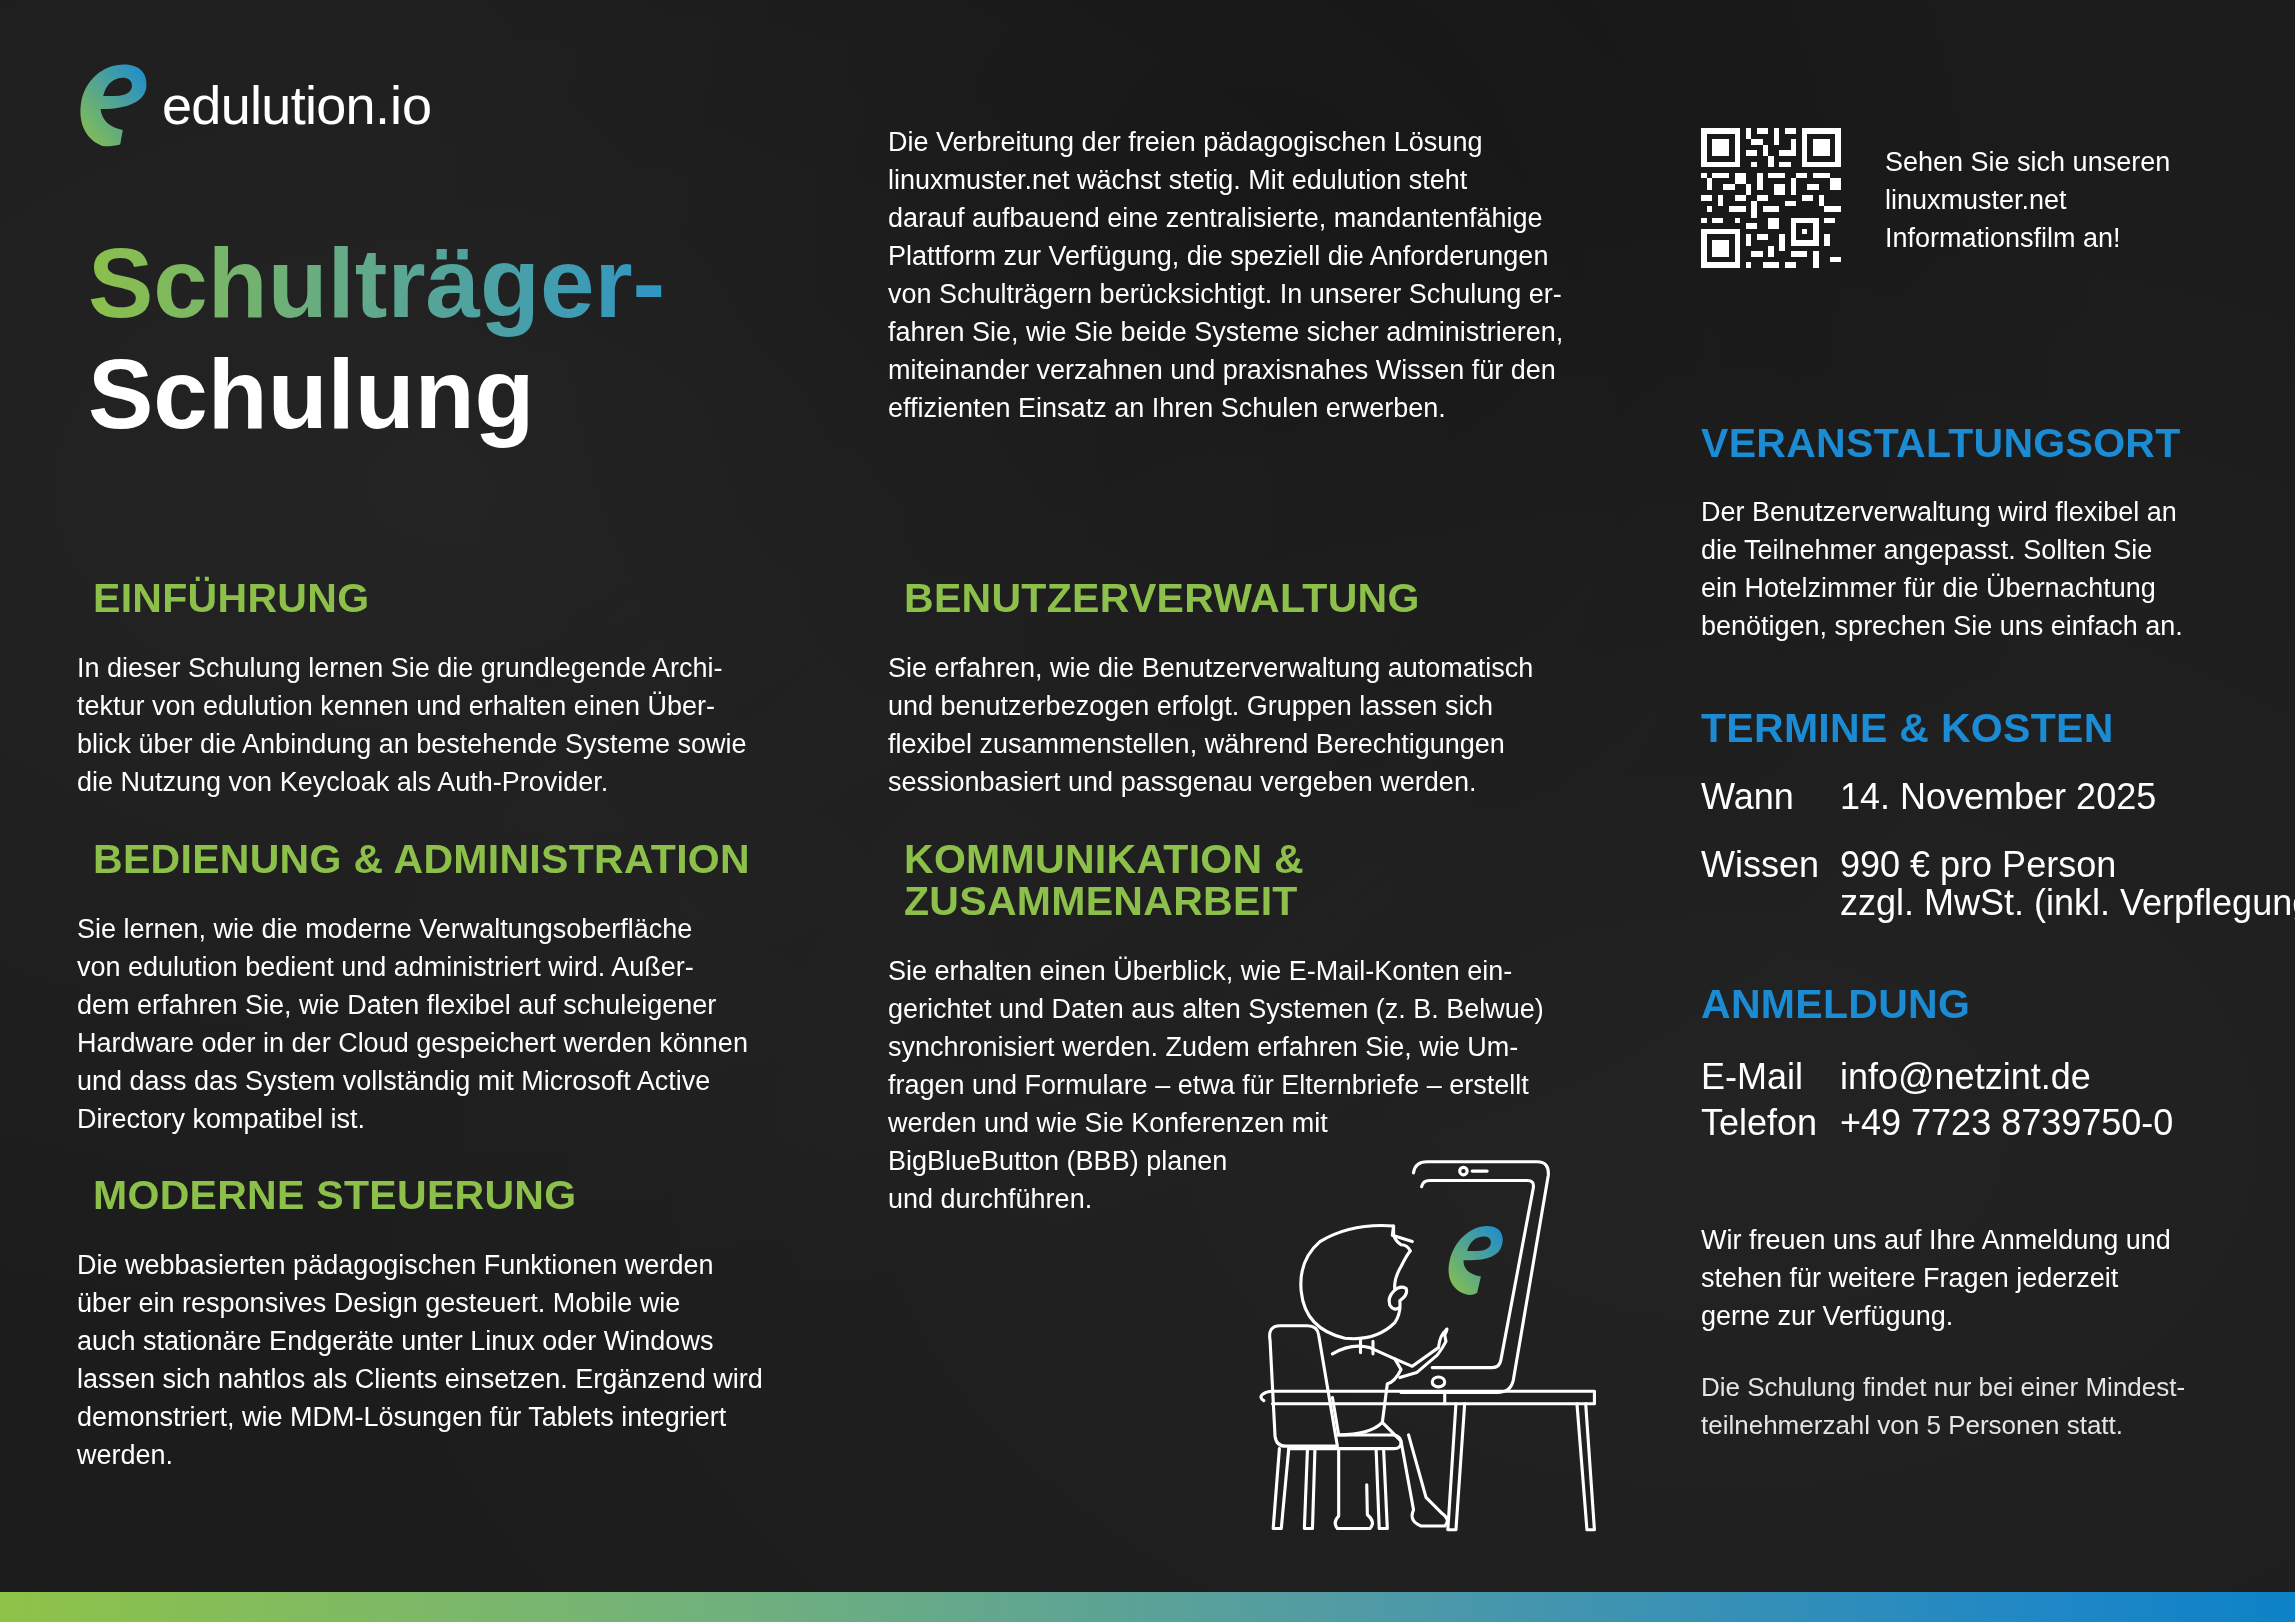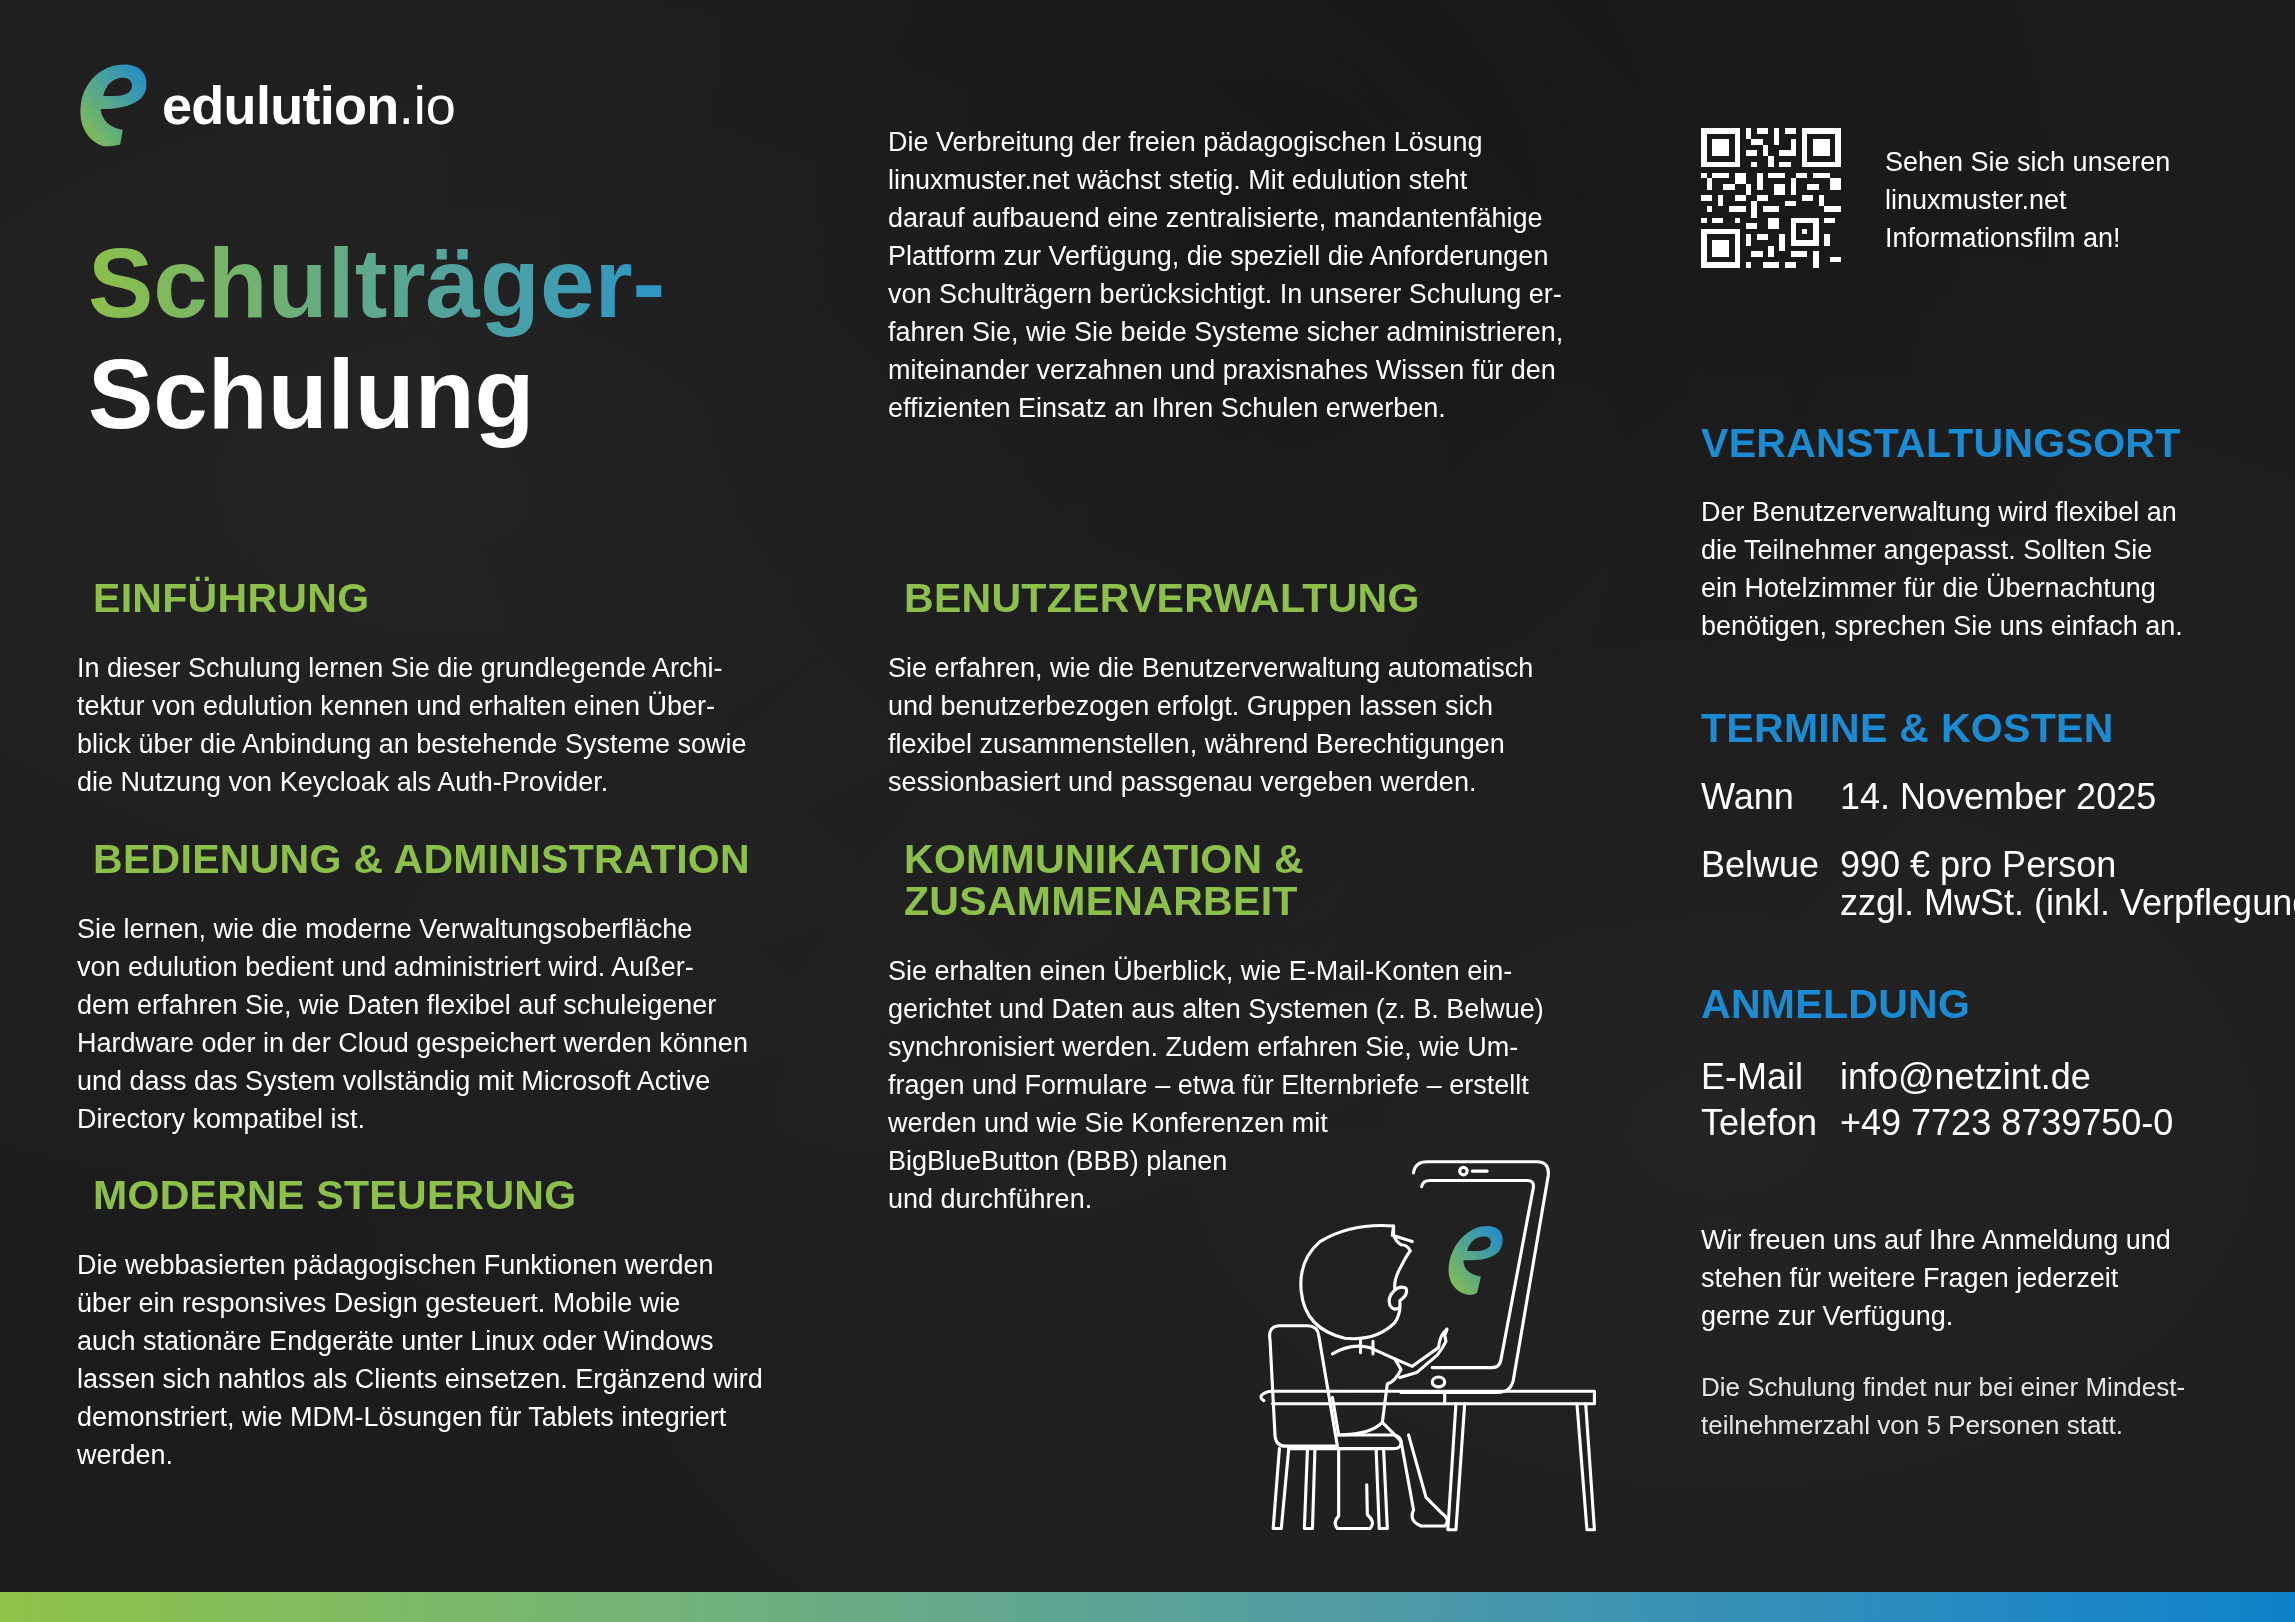--- a/index.html
+++ b/index.html
@@ -15,21 +15,21 @@
   }
   .abs { position:absolute; }
   .body-text { font-size:27px; line-height:38px; color:#ffffff; margin:0; }
   .h-green { color:#8cc04a; font-weight:bold; font-size:41px; line-height:42px; margin:16px; letter-spacing:0.3px; }
   .h-blue { color:#1b8bd3; font-weight:bold; font-size:41px; line-height:42px; margin:0; letter-spacing:0.3px; }
   .line { display:block; white-space:nowrap; }
 
   
   #logo { left:77px; top:62px; height:85px; display:flex; align-items:center; }
   #logo svg { width:72px; height:85px; }
-  #logo .word { font-size:54px; font-weight:bold; margin-left:13px; color:#fff; letter-spacing:-0.7px; }
+  #logo .word { font-size:54px; font-weight:normal; margin-left:13px; color:#fff; letter-spacing:-0.7px; }
   #logo .tld { font-size:54px; font-weight:normal; color:#fff; }
 
   
   #title { left:76px; top:216px; margin:12px; font-weight:bold; font-size:98px; line-height:111px; }
   #title .t1 {
     display:block;
     background:linear-gradient(90deg,#8cc04a 0%, #5fa88e 50%, #2f96c4 100%);
     -webkit-background-clip:text; background-clip:text; color:transparent;
     width:max-content;
   }
@@ -307,21 +307,21 @@
 
 <section id="sec-term" class="abs">
   <h2 class="h-blue">TERMINE &amp; KOSTEN</h2>
   <div style="height:29px"></div>
   <div class="kv">
     <span class="k">Wann</span>
     <span class="v">14. November 2025</span>
   </div>
   <div style="height:30px"></div>
   <div class="kv">
-    <span class="k">Belwue</span>
+    <span class="k">Wissen</span>
     <span class="v">
       <span class="line">990 € pro Person</span>
       <span class="line">zzgl. MwSt. (inkl. Verpflegung)</span>
     </span>
   </div>
 </section>
 
 <section id="sec-anm" class="abs">
   <h2 class="h-blue">ANMELDUNG</h2>
   <div style="height:29px"></div>

